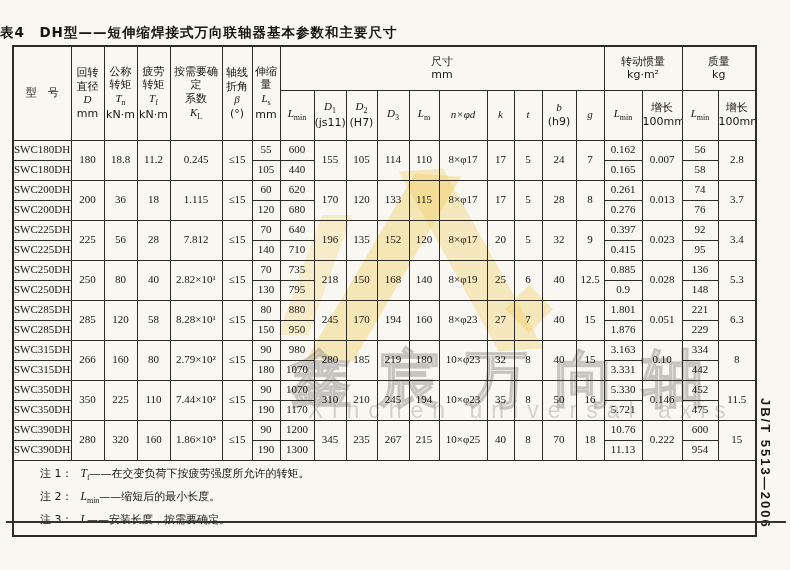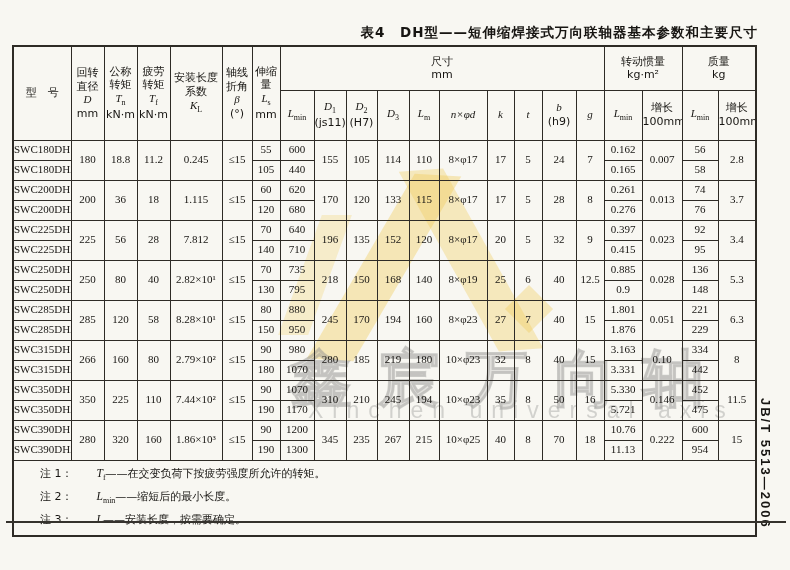--- a/index.html
+++ b/index.html
@@ -12,21 +12,21 @@
     position: relative;
     width: 790px; height: 570px;
     background: #f8f7f2;
     overflow: hidden;
     color: #171512;
   }
   
   .doc-title {
     position: absolute;
     top: 24px; left: 0; width: 758px;
-    text-align: right;
+    text-align: left;
     font-weight: bold;
     font-size: 13.5px;
     letter-spacing: 1px;
     font-family: "DejaVu Sans", sans-serif;
   }
   
   .wm { position: absolute; z-index: 1; pointer-events: none; }
   .wm-bar1 {
     left: 360px; top: 175px; width: 48px; height: 185px;
     background: rgba(240,203,85,0.38);
@@ -110,21 +110,21 @@
     height: 58px;
     text-align: left;
     vertical-align: top;
     padding: 3px 4px 2px 26px;
     font-family: "DejaVu Sans", sans-serif;
     font-size: 11px;
   }
   .note { line-height: 18px; white-space: nowrap; }
   .note i { font-family: "Liberation Serif", serif; font-size: 11.5px; }
   .note sub { font-size: 8px; font-family: "Liberation Serif", serif; }
-  .note .nlabel { margin-right: 24px; }
+  .note .nlabel { margin-right: 8px; }
   
   .std-num {
     position: absolute;
     left: 758px; top: 398px;
     writing-mode: vertical-rl;
     font-weight: bold;
     font-size: 13px;
     letter-spacing: 2px;
     font-family: "Liberation Sans", sans-serif;
     z-index: 2;
@@ -191,21 +191,21 @@
           <div class="sym"><i>T</i><sub>n</sub></div>
           <div>kN·m</div>
         </th>
         <th rowspan="2">
           <div>疲劳</div>
             <div>转矩</div>
           <div class="sym"><i>T</i><sub>f</sub></div>
           <div>kN·m</div>
         </th>
         <th rowspan="2">
-          <div>安装长度</div>
+          <div>按需要确定</div>
             <div>系数</div>
           <div class="sym"><i>K</i><sub>L</sub></div>
         </th>
         <th rowspan="2">
           <div>轴线</div>
             <div>折角</div>
           <div class="sym"><i>β</i></div>
           <div>(°)</div>
         </th>
         <th rowspan="2">

